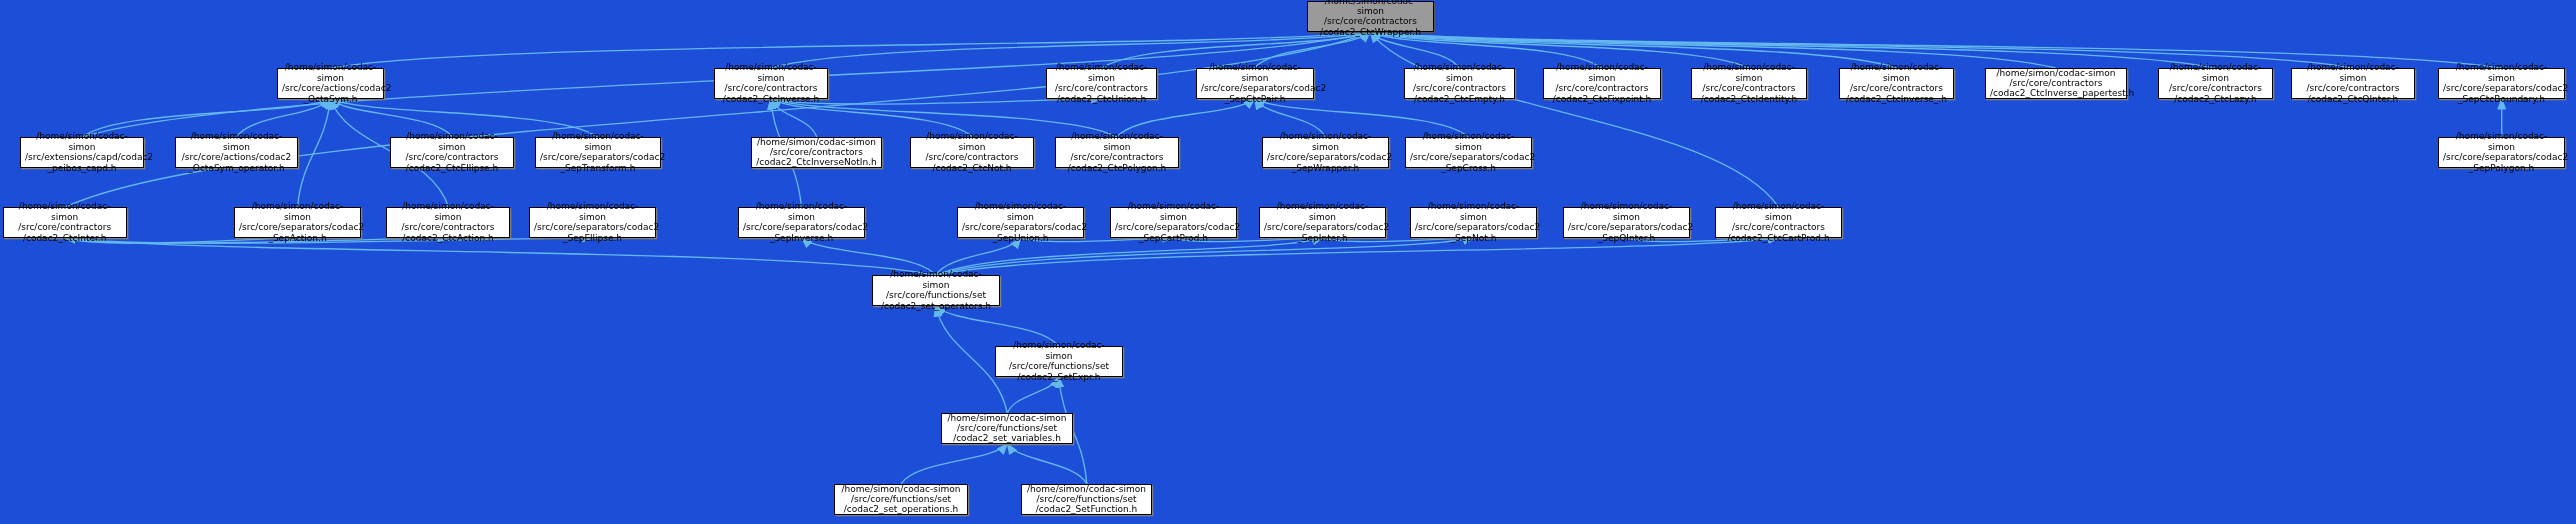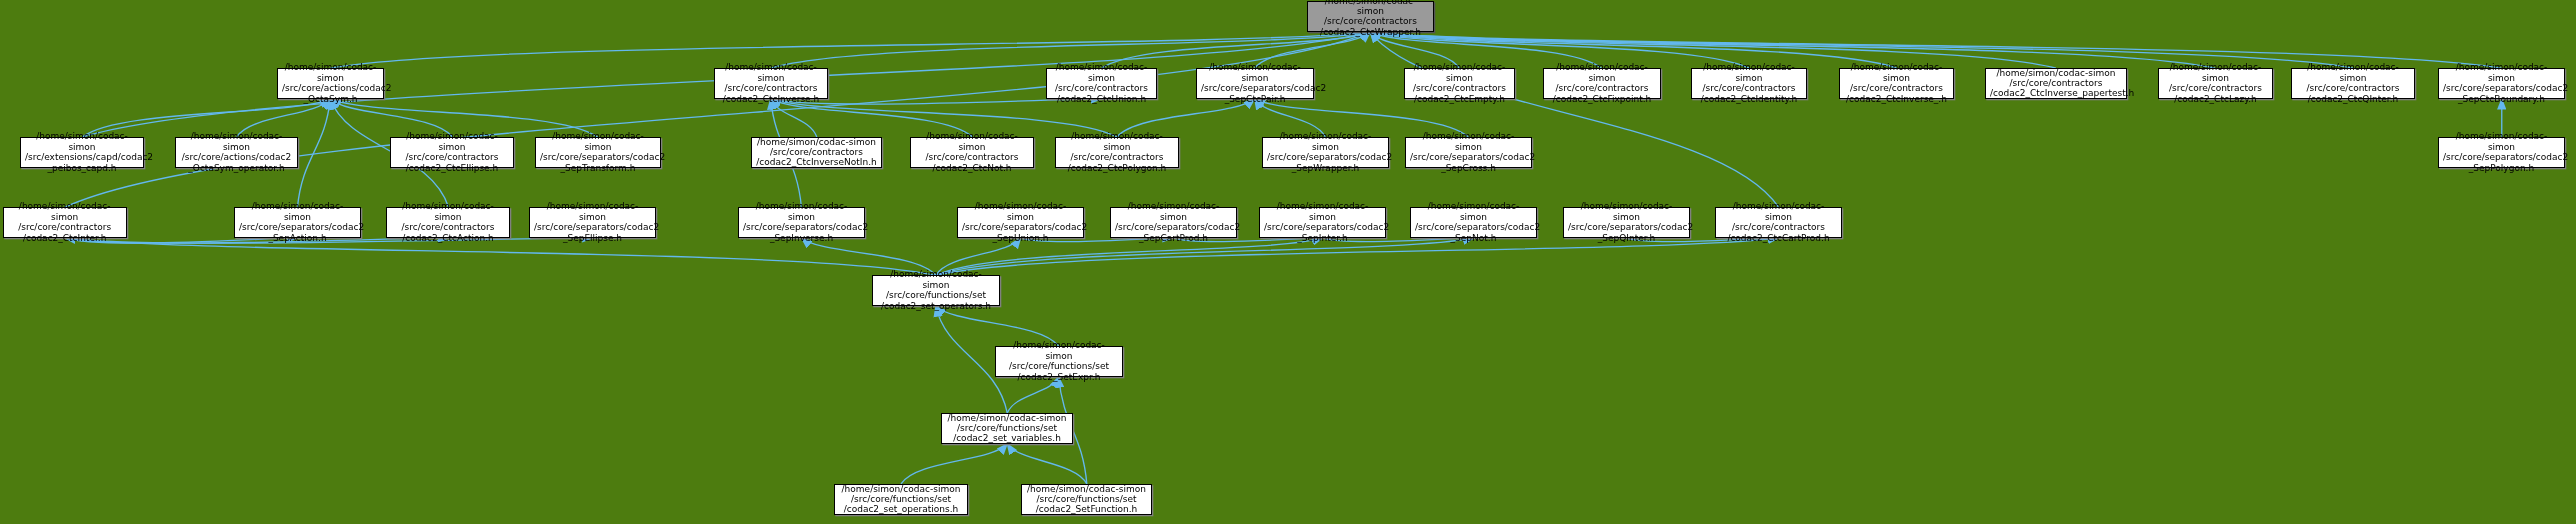--- a/index.html
+++ b/index.html
@@ -1,20 +1,20 @@
 <!DOCTYPE html>
 <html style="font-size:10.7px"><head>
 <meta charset="utf-8">
 <style>
   html,body{margin:0;padding:0;background:#000;}
   #canvas{
     position:relative;
     width:2576px;
     height:524px;
-    background:#4d7c0f;
+    background:#1d4ed8;
     overflow:hidden;
     font-family:"DejaVu Sans","Liberation Sans",sans-serif;
   }
   svg#edges{
     position:absolute;
     left:0;top:0;
     width:2576px;height:524px;
     pointer-events:none;
   }
   .node{

